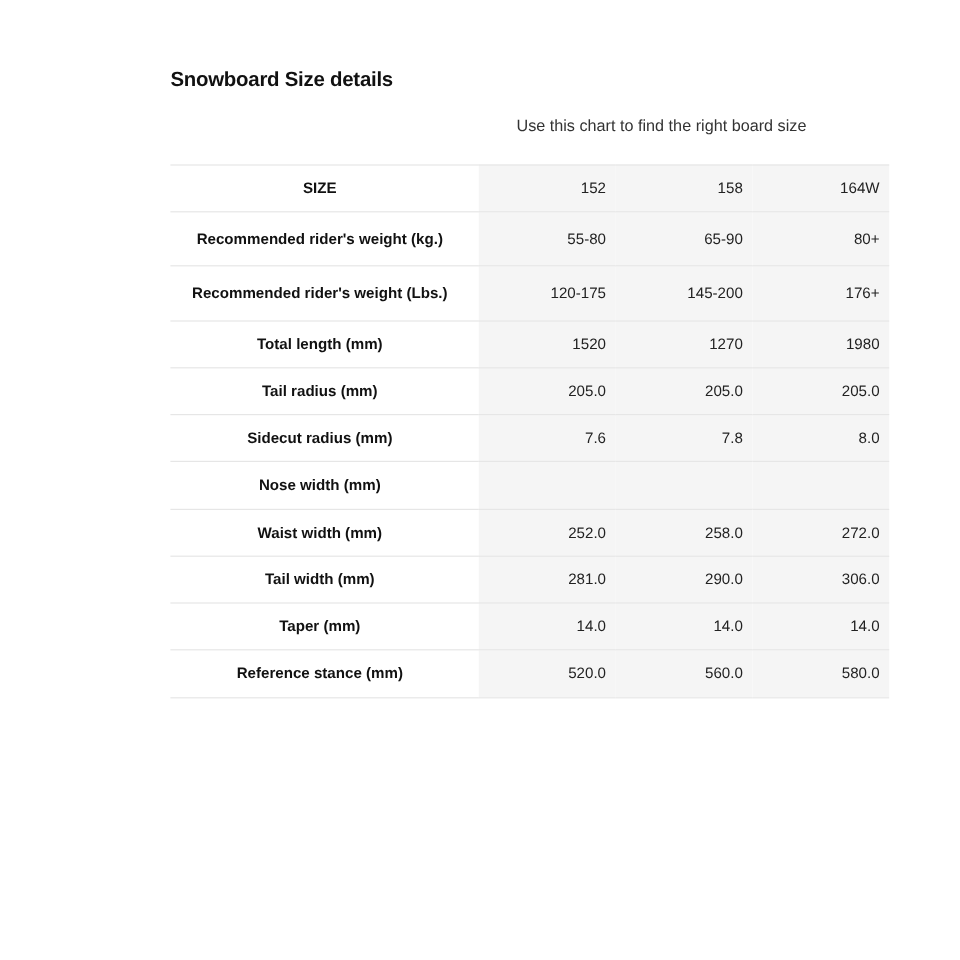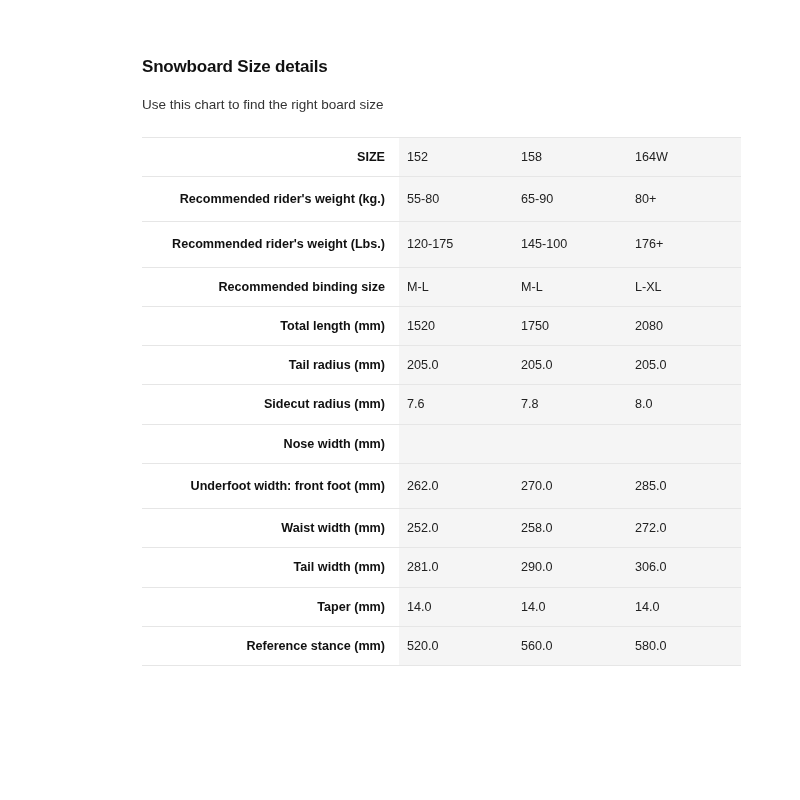--- a/index.html
+++ b/index.html
@@ -30,20 +30,21 @@
     margin: 0;
     padding-top: 13px;
     line-height: 1.3;
   }
   .subtitle {
     font-size: 13.5px;
     color: #333333;
     margin: 0;
     padding-top: 18px;
     line-height: 1.4;
+    text-align: right;
   }
   .table-wrap {
     margin-top: 22px;
   }
   table.size-chart {
     border-collapse: collapse;
     width: 530px;
     table-layout: fixed;
   }
   table.size-chart td {
@@ -53,26 +54,26 @@
     font-size: 12.6px;
     vertical-align: middle;
     line-height: 1.45;
   }
   table.size-chart tr td:first-child {
     width: 237px;
     font-weight: bold;
     color: #111111;
     padding-left: 6px;
     padding-right: 14px;
-    text-align: right;
+    text-align: center;
     background: #ffffff;
   }
   table.size-chart td.val {
     width: 98px;
-    text-align: left;
+    text-align: right;
     background: #f5f5f5;
     color: #222222;
     font-weight: normal;
   }
   table.size-chart tr:first-child td {
     border-top: 1px solid #e6e6e6;
   }
   table.size-chart tr:first-child td:first-child {
     font-weight: bold;
   }
@@ -98,58 +99,46 @@
           </tr>
           <tr class="tall">
             <td>Recommended rider's weight (kg.)</td>
             <td class="val">55-80</td>
             <td class="val">65-90</td>
             <td class="val">80+</td>
           </tr>
           <tr class="tall">
             <td>Recommended rider's weight (Lbs.)</td>
             <td class="val">120-175</td>
-            <td class="val">145-100</td>
+            <td class="val">145-200</td>
             <td class="val">176+</td>
-          </tr>
-          <tr>
-            <td>Recommended binding size</td>
-            <td class="val">M-L</td>
-            <td class="val">M-L</td>
-            <td class="val">L-XL</td>
           </tr>
           <tr>
             <td>Total length (mm)</td>
             <td class="val">1520</td>
-            <td class="val">1750</td>
-            <td class="val">2080</td>
+            <td class="val">1270</td>
+            <td class="val">1980</td>
           </tr>
           <tr>
             <td>Tail radius (mm)</td>
             <td class="val">205.0</td>
             <td class="val">205.0</td>
             <td class="val">205.0</td>
           </tr>
           <tr>
             <td>Sidecut radius (mm)</td>
             <td class="val">7.6</td>
             <td class="val">7.8</td>
             <td class="val">8.0</td>
           </tr>
           <tr>
             <td>Nose width (mm)</td>
             <td class="val"></td>
             <td class="val"></td>
             <td class="val"></td>
-          </tr>
-          <tr class="tall">
-            <td>Underfoot width: front foot (mm)</td>
-            <td class="val">262.0</td>
-            <td class="val">270.0</td>
-            <td class="val">285.0</td>
           </tr>
           <tr>
             <td>Waist width (mm)</td>
             <td class="val">252.0</td>
             <td class="val">258.0</td>
             <td class="val">272.0</td>
           </tr>
           <tr>
             <td>Tail width (mm)</td>
             <td class="val">281.0</td>

